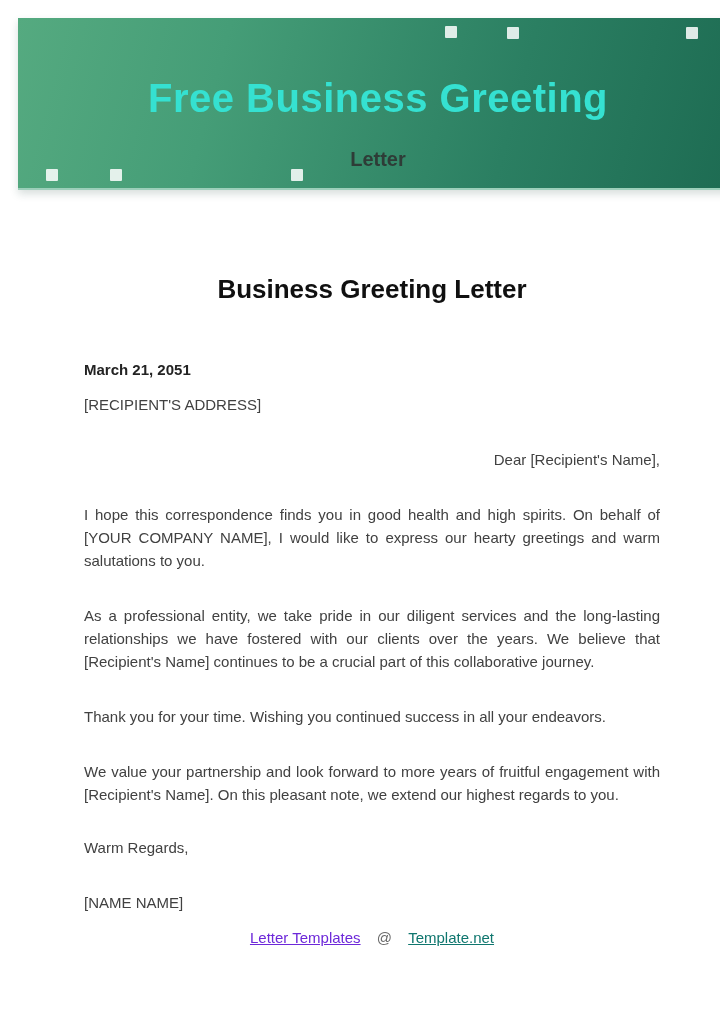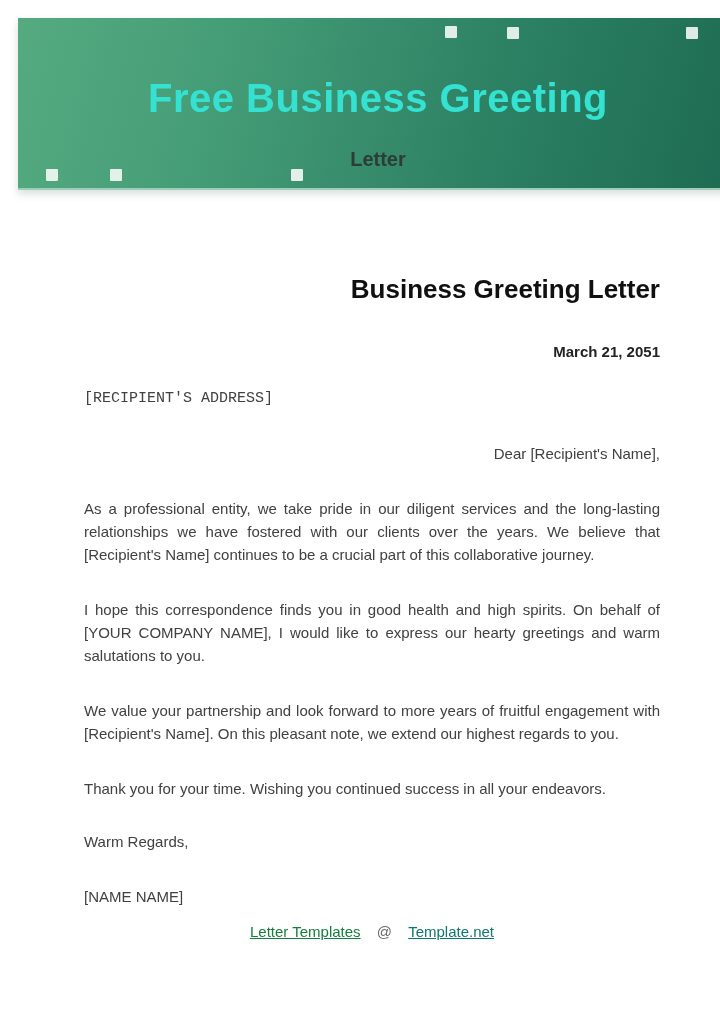--- a/index.html
+++ b/index.html
@@ -58,29 +58,29 @@
 
   
   .letter {
     padding: 0 60px;
     font-size: 15px;
     line-height: 23px;
     color: #414141;
   }
   .letter-heading {
     margin-top: 78px;
-    text-align: right;
+    text-align: center;
     font-size: 26px;
     line-height: 31px;
     font-weight: bold;
     color: #101010;
   }
-  .date          { margin-top: 23px; font-weight: bold; color: #232323; text-align: right; }
+  .date          { margin-top: 41px; font-weight: bold; color: #232323; }
   .recipient-name{ margin-top: 20px; font-weight: bold; color: #232323; }
-  .recipient-address { margin-top: 12px; font-family: Liberation Mono, monospace; }
+  .recipient-address { margin-top: 0; }
   .salutation    { margin-top: 20px; text-align: right; }
   .para          { margin-top: 20px; text-align: justify; }
   .closing       { margin-top: 18px; }
   .signature     { margin-top: 20px; }
 
   
   .footer-credit {
     margin-top: 0px;
     text-align: center;
     font-size: 15px;
@@ -109,29 +109,29 @@
 
   <main class="letter">
     <h2 class="letter-heading">Business Greeting Letter</h2>
 
     <p class="date">March 21, 2051</p>
 
     <p class="recipient-address">[RECIPIENT'S ADDRESS]</p>
 
     <p class="salutation">Dear [Recipient's Name],</p>
 
+    <p class="para">I hope this correspondence finds you in good health and high spirits. On behalf of [YOUR COMPANY NAME], I would like to express our hearty greetings and warm salutations to you.</p>
     <p class="para">As a professional entity, we take pride in our diligent services and the long-lasting relationships we have fostered with our clients over the years. We believe that [Recipient's Name] continues to be a crucial part of this collaborative journey.</p>
-    <p class="para">I hope this correspondence finds you in good health and high spirits. On behalf of [YOUR COMPANY NAME], I would like to express our hearty greetings and warm salutations to you.</p>
+    <p class="para">Thank you for your time. Wishing you continued success in all your endeavors.</p>
     <p class="para">We value your partnership and look forward to more years of fruitful engagement with [Recipient's Name]. On this pleasant note, we extend our highest regards to you.</p>
-    <p class="para">Thank you for your time. Wishing you continued success in all your endeavors.</p>
 
     <p class="closing">Warm Regards,</p>
 
     <p class="signature">[NAME NAME]</p>
 
     <div class="footer-credit">
-      <a style="color: #15803d;">Letter Templates</a>
+      <a style="color: #6d28d9;">Letter Templates</a>
       <span>@</span>
       <a style="color: #0f766e;">Template.net</a>
     </div>
   </main>
 
 </div>
 
 </body></html>

